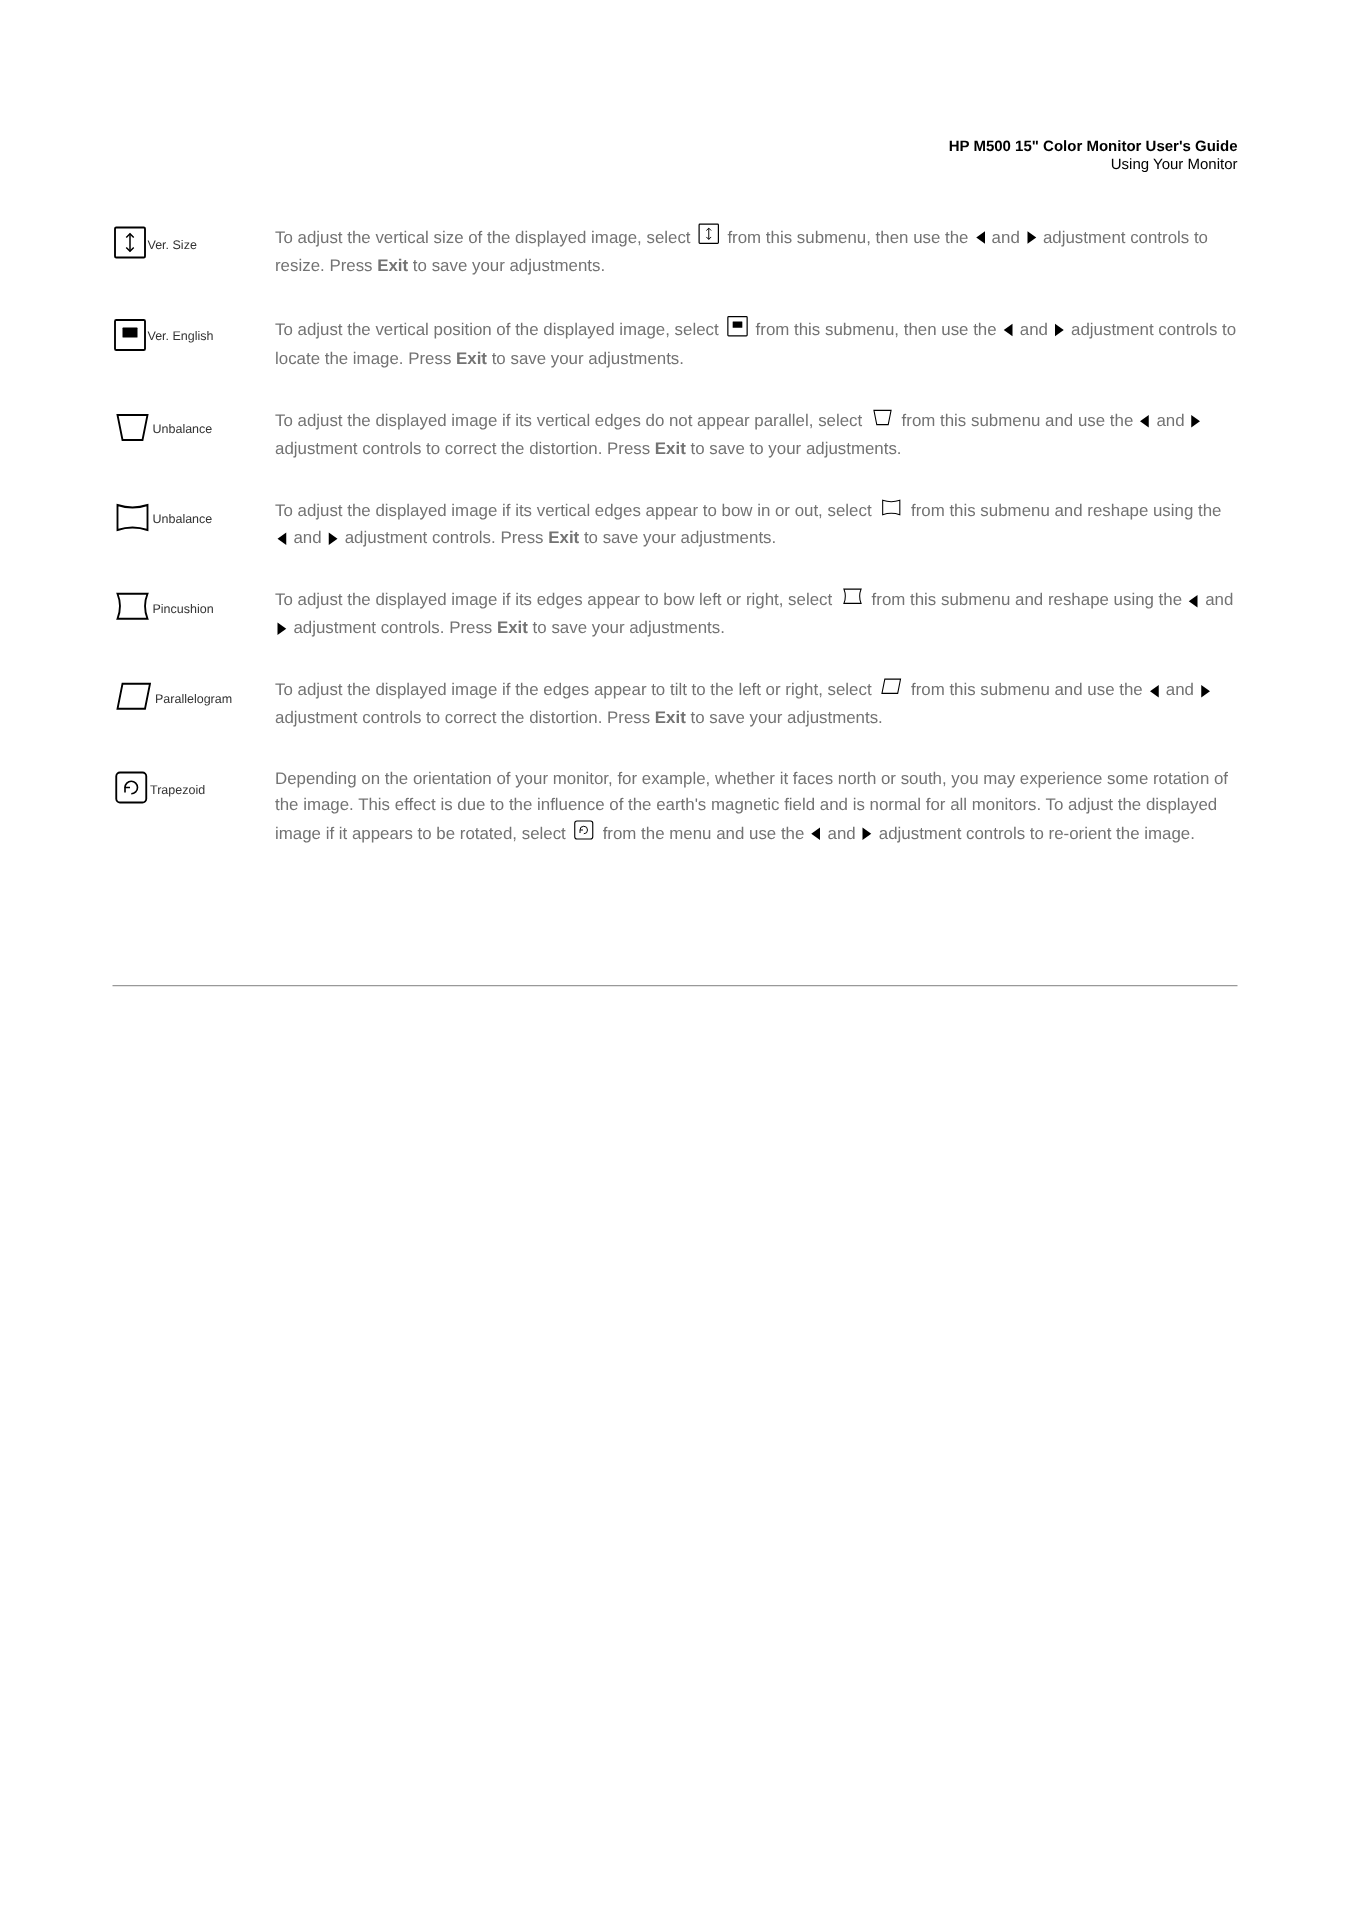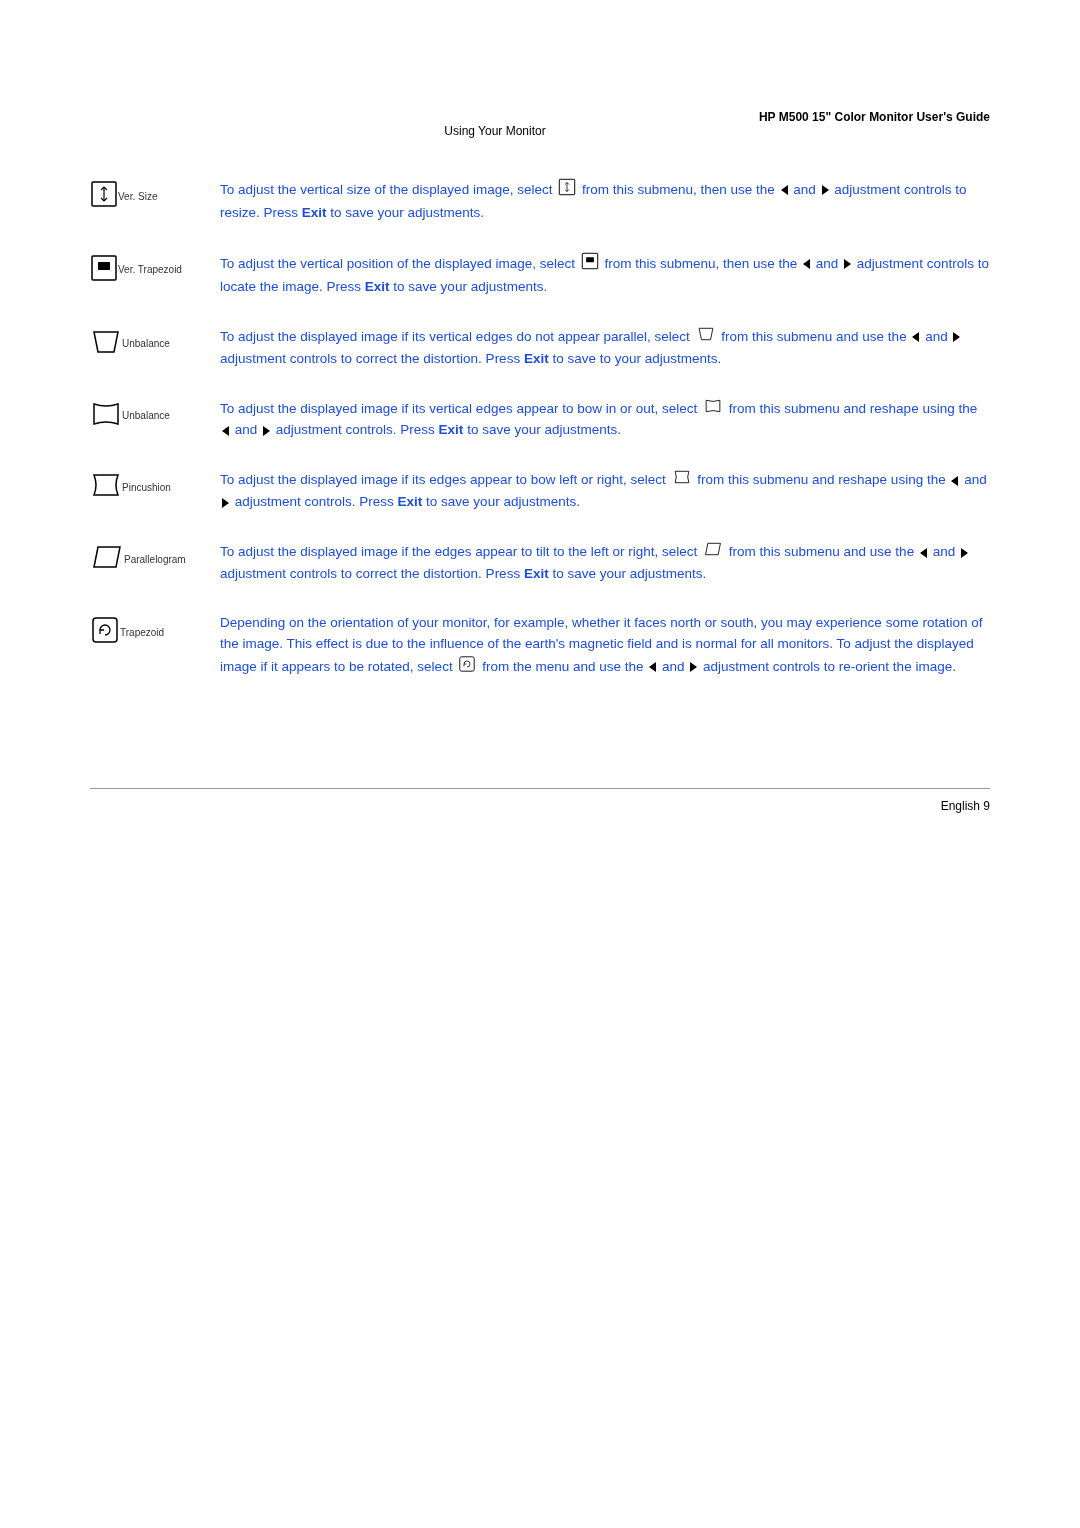--- a/index.html
+++ b/index.html
@@ -26,21 +26,20 @@
       padding: 110px 90px 30px 0;
     }
 
     .header-title {
       font-size: 12px;
       font-weight: bold;
     }
 
     .header-subtitle {
       font-size: 12px;
-      text-align: center;
     }
 
     .content {
       padding: 10px 90px 40px 90px;
     }
 
     .entry {
       display: flex;
       flex-direction: row;
       margin-bottom: 28px;
@@ -68,21 +67,21 @@
       font-size: 10px;
       color: #333;
       text-align: center;
       margin-top: 2px;
     }
 
     .description {
       flex: 1;
       font-size: 13.5px;
       line-height: 1.55;
-      color: #1d4ed8;
+      color: #737373;
     }
 
     .description b {
       font-weight: bold;
     }
 
     .footer-line {
       border-top: 1px solid #999;
       margin: 40px 90px 0 90px;
     }
@@ -166,21 +165,21 @@
     </div>
 
     <div class="entry">
       <div class="icon-label">
         <div class="icon-wrap">
           <svg width="28" height="28" viewBox="0 0 28 28" fill="none" xmlns="http://www.w3.org/2000/svg">
             <rect x="2" y="2" width="24" height="24" rx="1" stroke="#000" stroke-width="1.5" fill="none"></rect>
             <rect x="8" y="8" width="12" height="8" rx="0.5" fill="#000"></rect>
           </svg>
         </div>
-        <div class="icon-name">Ver. Trapezoid</div>
+        <div class="icon-name">Ver. English</div>
       </div>
       <div class="description">
         To adjust the vertical position of the displayed image, select
         <span class="inline-icon">
           <svg width="18" height="18" viewBox="0 0 28 28" fill="none" xmlns="http://www.w3.org/2000/svg">
             <rect x="2" y="2" width="24" height="24" rx="1" stroke="#000" stroke-width="1.5" fill="none"></rect>
             <rect x="8" y="8" width="12" height="8" rx="0.5" fill="#000"></rect>
           </svg>
         </span>
         from this submenu, then use the
@@ -313,17 +312,14 @@
         <span class="arrow-left"></span>
         and
         <span class="arrow-right"></span>
         adjustment controls to re-orient the image.
       </div>
     </div>
 
   </div>
 
   <div class="footer-line"></div>
-  <div class="footer">
-    <span>English  9</span>
-  </div>
 
 </div>
 
 </body></html>

